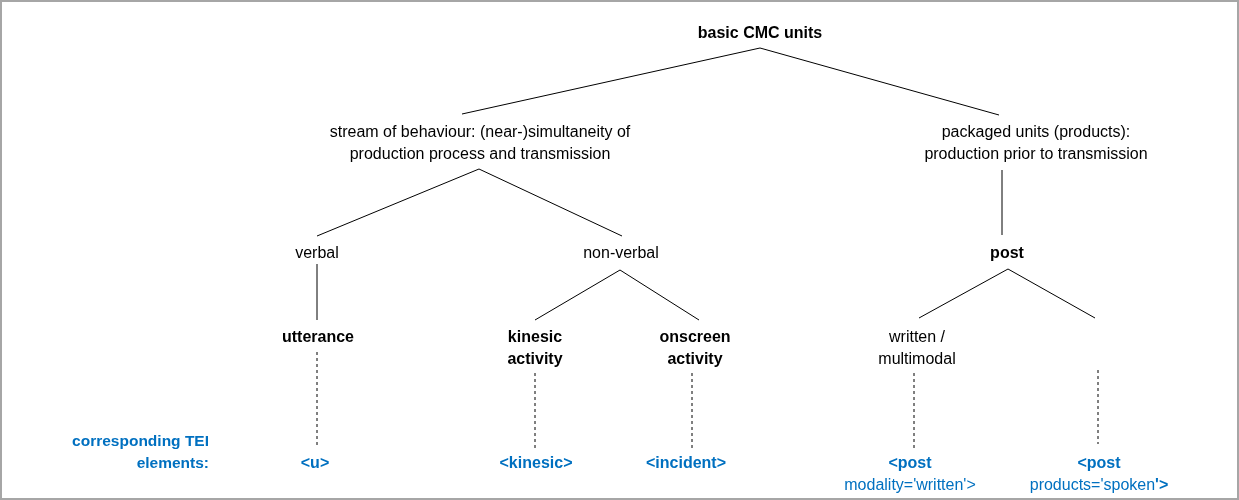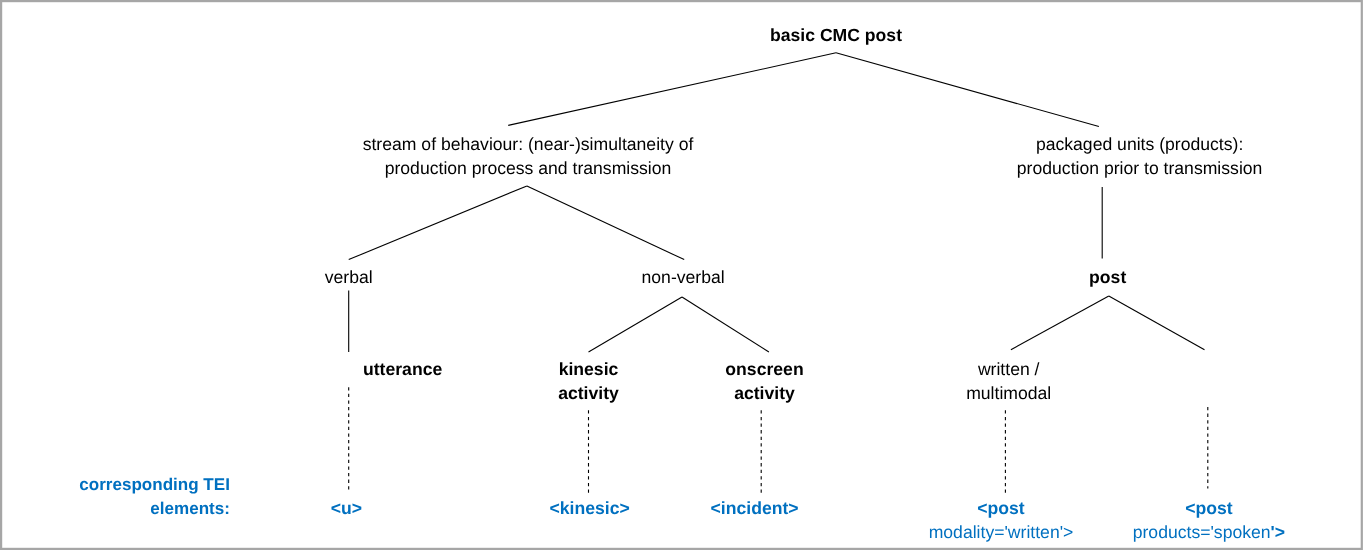--- a/index.html
+++ b/index.html
@@ -66,36 +66,36 @@
     <line x1="1006" y1="267" x2="917" y2="316" stroke="#000" stroke-width="1"></line>
     <line x1="1006" y1="267" x2="1093" y2="316" stroke="#000" stroke-width="1"></line>
 
     <line x1="315" y1="350" x2="315" y2="446" stroke="#000" stroke-width="1" stroke-dasharray="3 3"></line>
     <line x1="533" y1="371" x2="533" y2="446" stroke="#000" stroke-width="1" stroke-dasharray="3 3"></line>
     <line x1="690" y1="371" x2="690" y2="446" stroke="#000" stroke-width="1" stroke-dasharray="3 3"></line>
     <line x1="912" y1="371" x2="912" y2="446" stroke="#000" stroke-width="1" stroke-dasharray="3 3"></line>
     <line x1="1096" y1="368" x2="1096" y2="442" stroke="#000" stroke-width="1" stroke-dasharray="3 3"></line>
   </svg>
 
-  <div class="n title" style="left:758px;top:20px;">basic CMC post</div>
+  <div class="n title" style="left:758px;top:20px;">basic CMC units</div>
 
   <div class="n" style="left:478px;top:119px;">
     <div>stream of behaviour: (near-)simultaneity of</div>
     <div>production process and transmission</div>
   </div>
   <div class="n" style="left:995px;top:119px;margin-left:39px;">
     <div>packaged units (products):</div>
     <div>production prior to transmission</div>
   </div>
 
   <div class="n" style="left:315px;top:240px;">verbal</div>
   <div class="n" style="left:619px;top:240px;">non-verbal</div>
   <div class="n b" style="left:1005px;top:240px;">post</div>
 
-  <div class="n b" style="left:316px;top:324px;margin-left:48px;">utterance</div>
+  <div class="n b" style="left:316px;top:324px;">utterance</div>
   <div class="n b" style="left:533px;top:324px;">
     <div>kinesic</div>
     <div>activity</div>
   </div>
   <div class="n b" style="left:693px;top:324px;">
     <div>onscreen</div>
     <div>activity</div>
   </div>
   <div class="n" style="left:915px;top:324px;">
     <div>written /</div>

